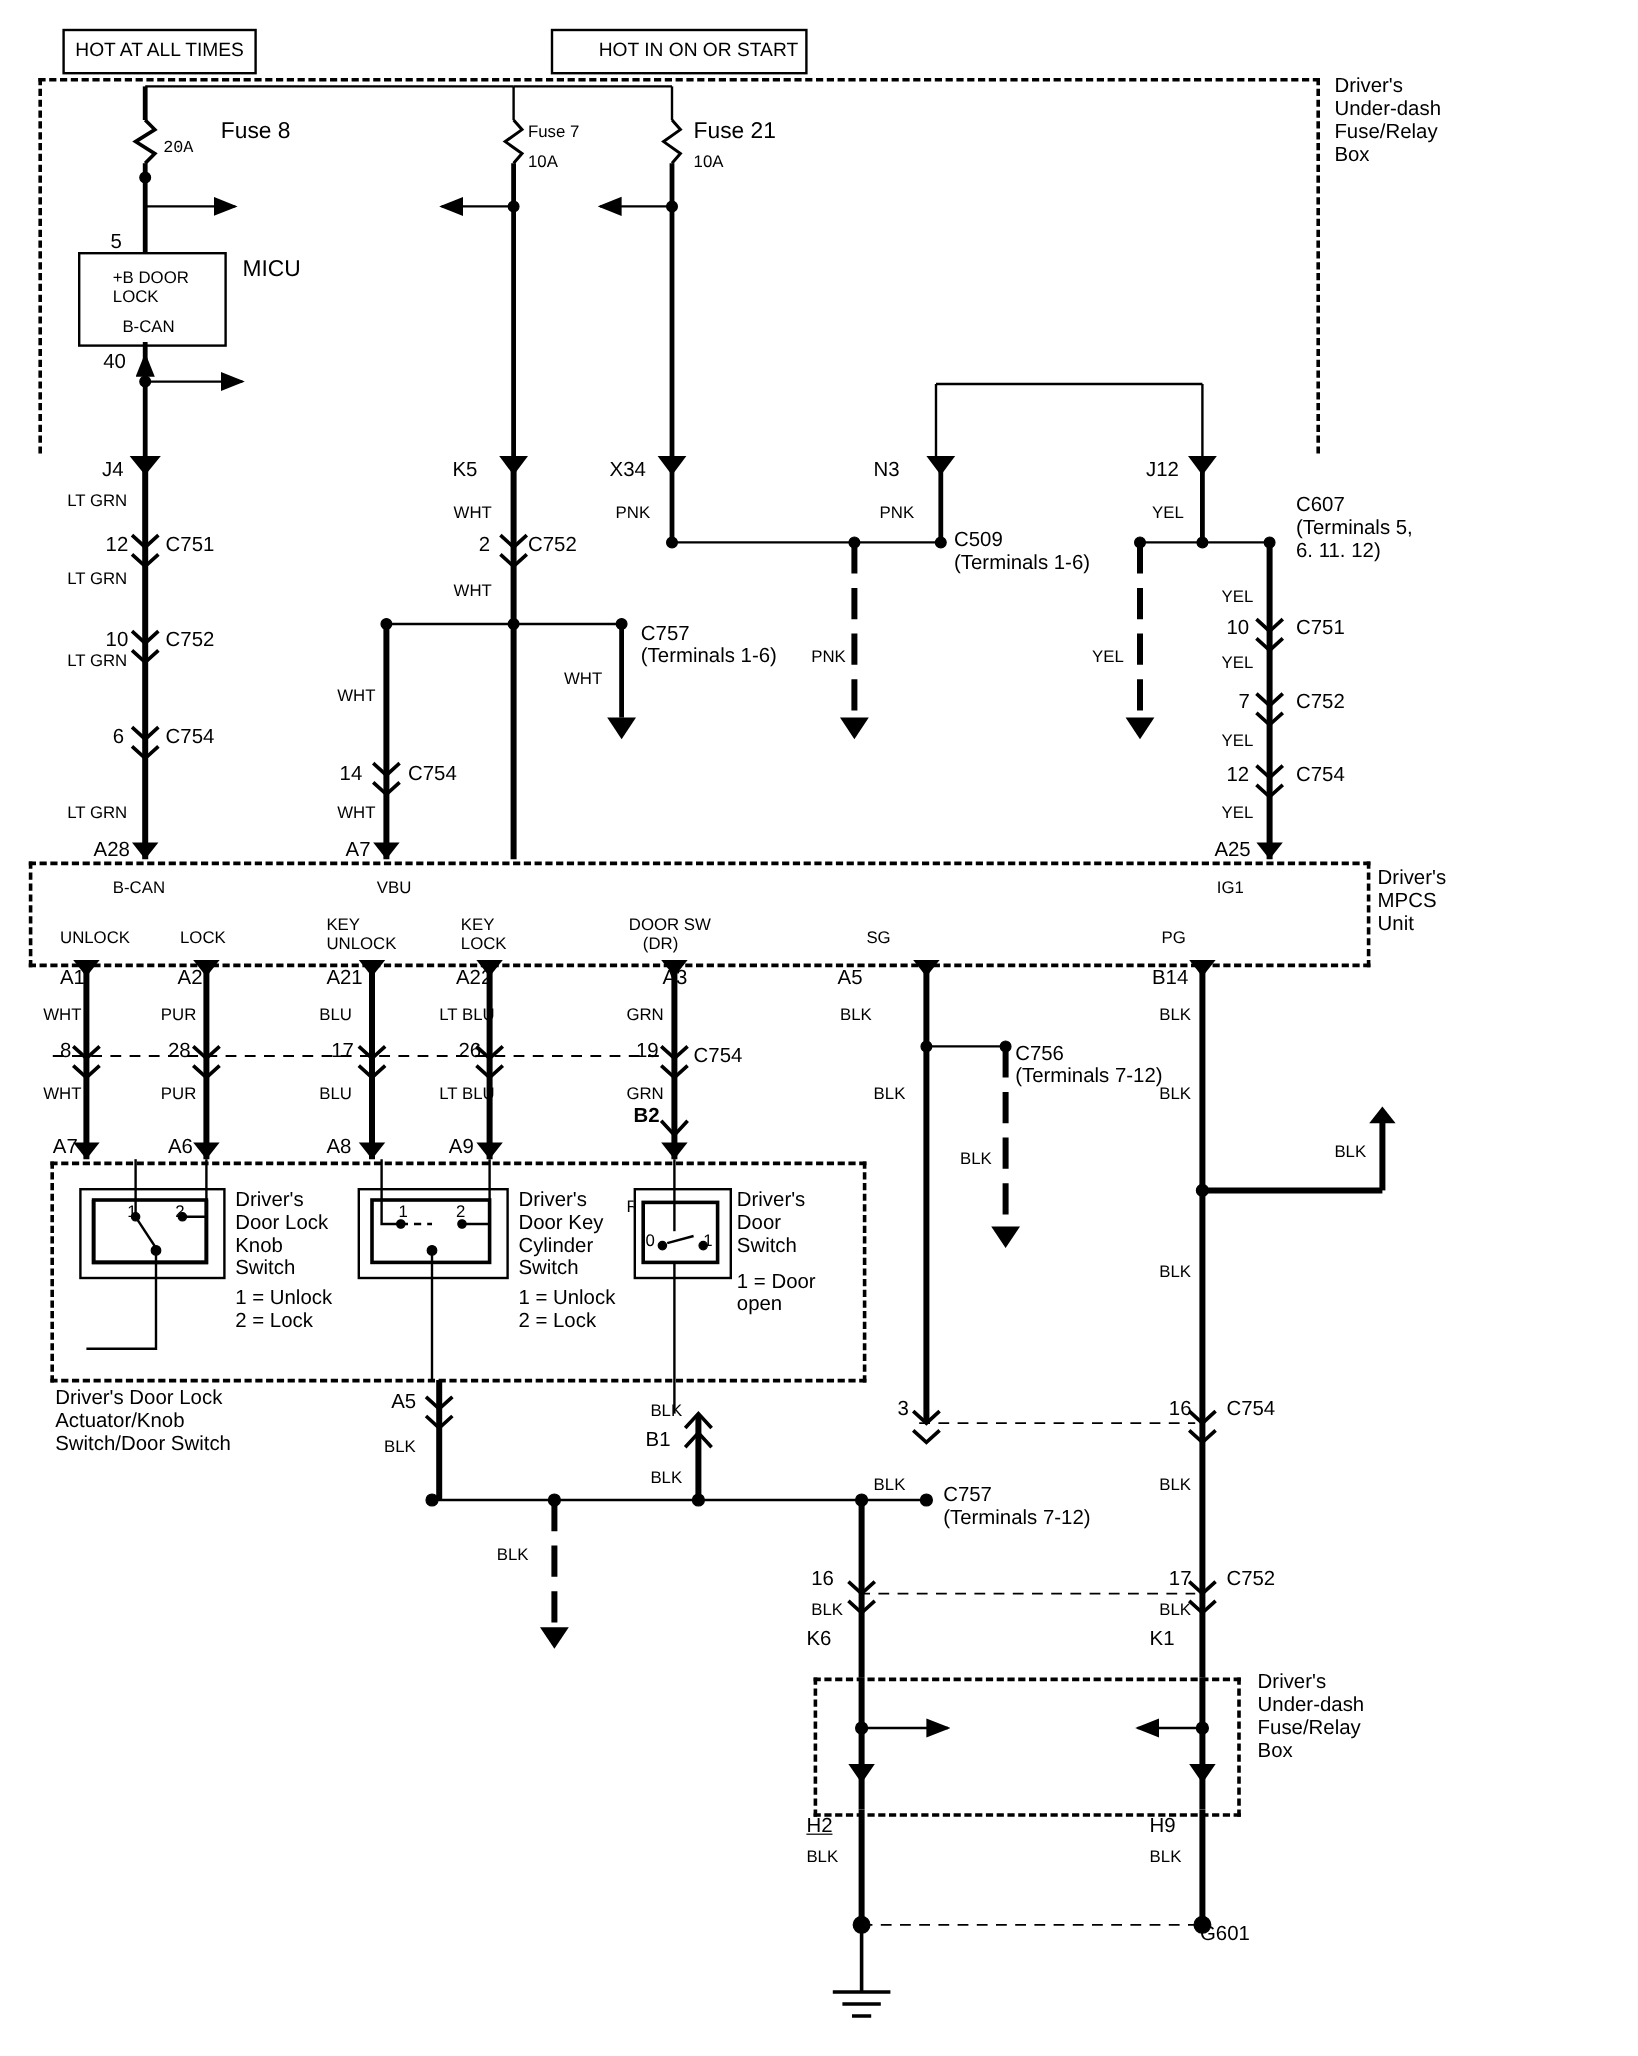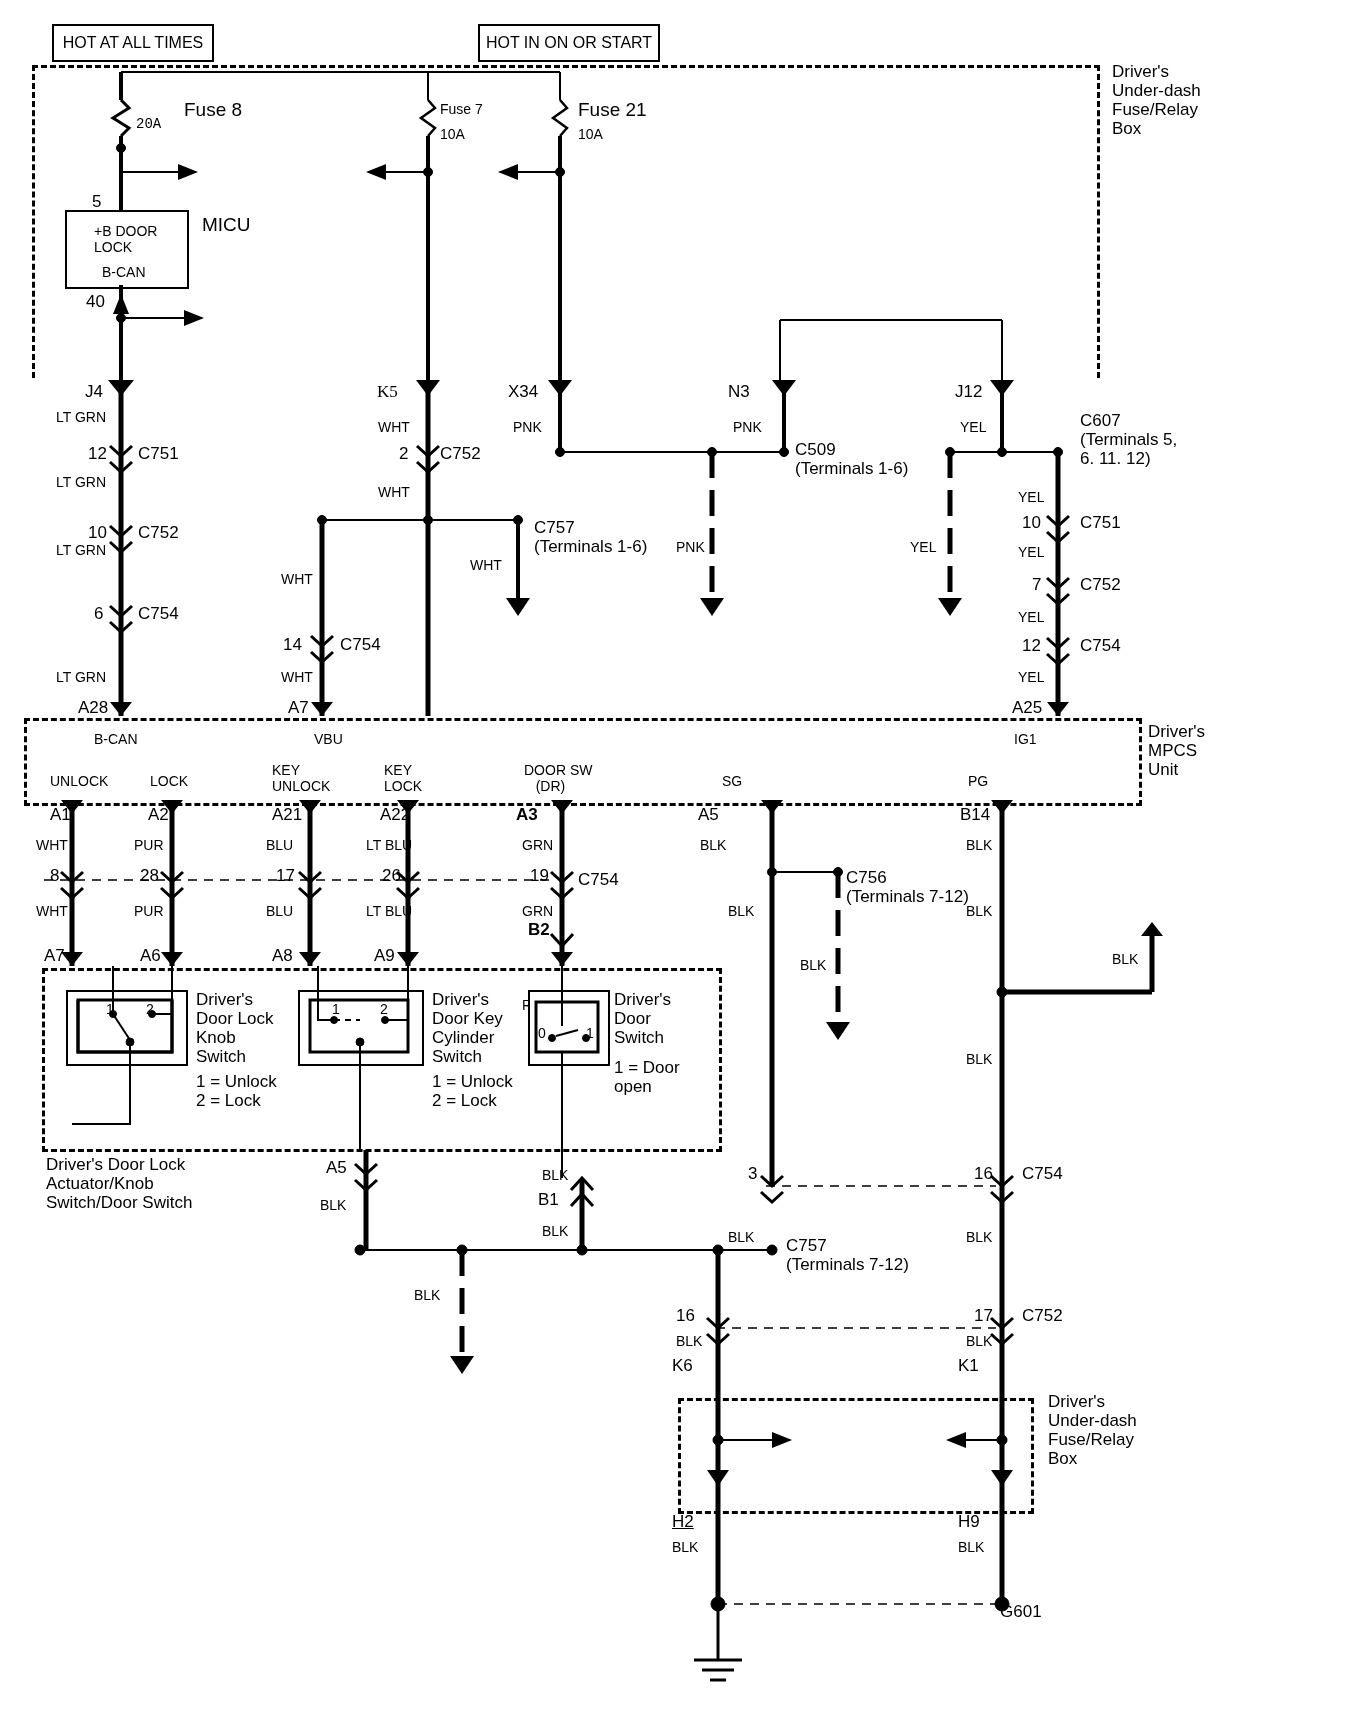--- a/index.html
+++ b/index.html
@@ -13,21 +13,21 @@
   svg.ov{position:absolute;left:0;top:0;width:1365px;height:1713px;pointer-events:none;}
 </style>
 </head>
 <body>
 
 <div id="sheet">
 
   <div class="boxhdr" style="left:52px;top:24px;width:158px;height:34px;">
     <span>HOT AT ALL TIMES</span>
   </div>
-  <div class="boxhdr" style="left:478px;top:24px;width:178px;height:34px;">
+  <div class="boxhdr" style="left:459px;top:24px;width:178px;height:34px;padding-left:32px;">
     <span>HOT IN ON OR START</span>
   </div>
 
   <div class="dash" style="left:32px;top:65px;width:1062px;height:310px;border-bottom:none;"></div>
 
   <div class="lbl" style="left:1112px;top:62px;">Driver's
 Under-dash
 Fuse/Relay
 Box</div>
 
@@ -40,21 +40,21 @@
   <div class="lbl" style="left:86px;top:292px;">40</div>
 
   <div class="lbl" style="left:136px;top:100px;font-size:19px;margin-left:48px;">Fuse 8</div>
   <div class="lbl sm" style="left:136px;top:115px;font-family:Liberation Mono, monospace;">20A</div>
   <div class="lbl" style="left:440px;top:100px;font-size:14px;">Fuse 7</div>
   <div class="lbl sm" style="left:440px;top:125px;">10A</div>
   <div class="lbl" style="left:578px;top:100px;font-size:19px;">Fuse 21</div>
   <div class="lbl sm" style="left:578px;top:125px;">10A</div>
 
   <div class="lbl" style="left:85px;top:382px;">J4</div>
-  <div class="lbl" style="left:377px;top:382px;font-family:Liberation Serif, serif;">K5</div>
+  <div class="lbl" style="left:377px;top:382px;">K5</div>
   <div class="lbl" style="left:508px;top:382px;">X34</div>
   <div class="lbl" style="left:728px;top:382px;">N3</div>
   <div class="lbl" style="left:955px;top:382px;">J12</div>
 
   <div class="lbl sm" style="left:56px;top:408px;">LT GRN</div>
   <div class="lbl sm" style="left:56px;top:473px;">LT GRN</div>
   <div class="lbl sm" style="left:56px;top:541px;">LT GRN</div>
   <div class="lbl sm" style="left:56px;top:668px;">LT GRN</div>
 
   <div class="lbl" style="left:88px;top:444px;">12</div>
@@ -121,21 +121,21 @@
 LOCK</div>
   <div class="lbl sm" style="left:524px;top:762px;line-height:16px;">DOOR SW
    (DR)</div>
   <div class="lbl sm" style="left:722px;top:772px;">SG</div>
   <div class="lbl sm" style="left:968px;top:772px;">PG</div>
 
   <div class="lbl" style="left:50px;top:805px;">A1</div>
   <div class="lbl" style="left:148px;top:805px;">A2</div>
   <div class="lbl" style="left:272px;top:805px;">A21</div>
   <div class="lbl" style="left:380px;top:805px;">A22</div>
-  <div class="lbl" style="left:516px;top:805px;font-weight:bold;">A3</div>
+  <div class="lbl" style="left:552px;top:805px;">A3</div>
   <div class="lbl" style="left:698px;top:805px;">A5</div>
   <div class="lbl" style="left:960px;top:805px;">B14</div>
 
   <div class="lbl sm" style="left:36px;top:836px;">WHT</div>
   <div class="lbl sm" style="left:134px;top:836px;">PUR</div>
   <div class="lbl sm" style="left:266px;top:836px;">BLU</div>
   <div class="lbl sm" style="left:366px;top:836px;">LT BLU</div>
   <div class="lbl sm" style="left:522px;top:836px;">GRN</div>
   <div class="lbl sm" style="left:700px;top:836px;">BLK</div>
   <div class="lbl sm" style="left:966px;top:836px;">BLK</div>

